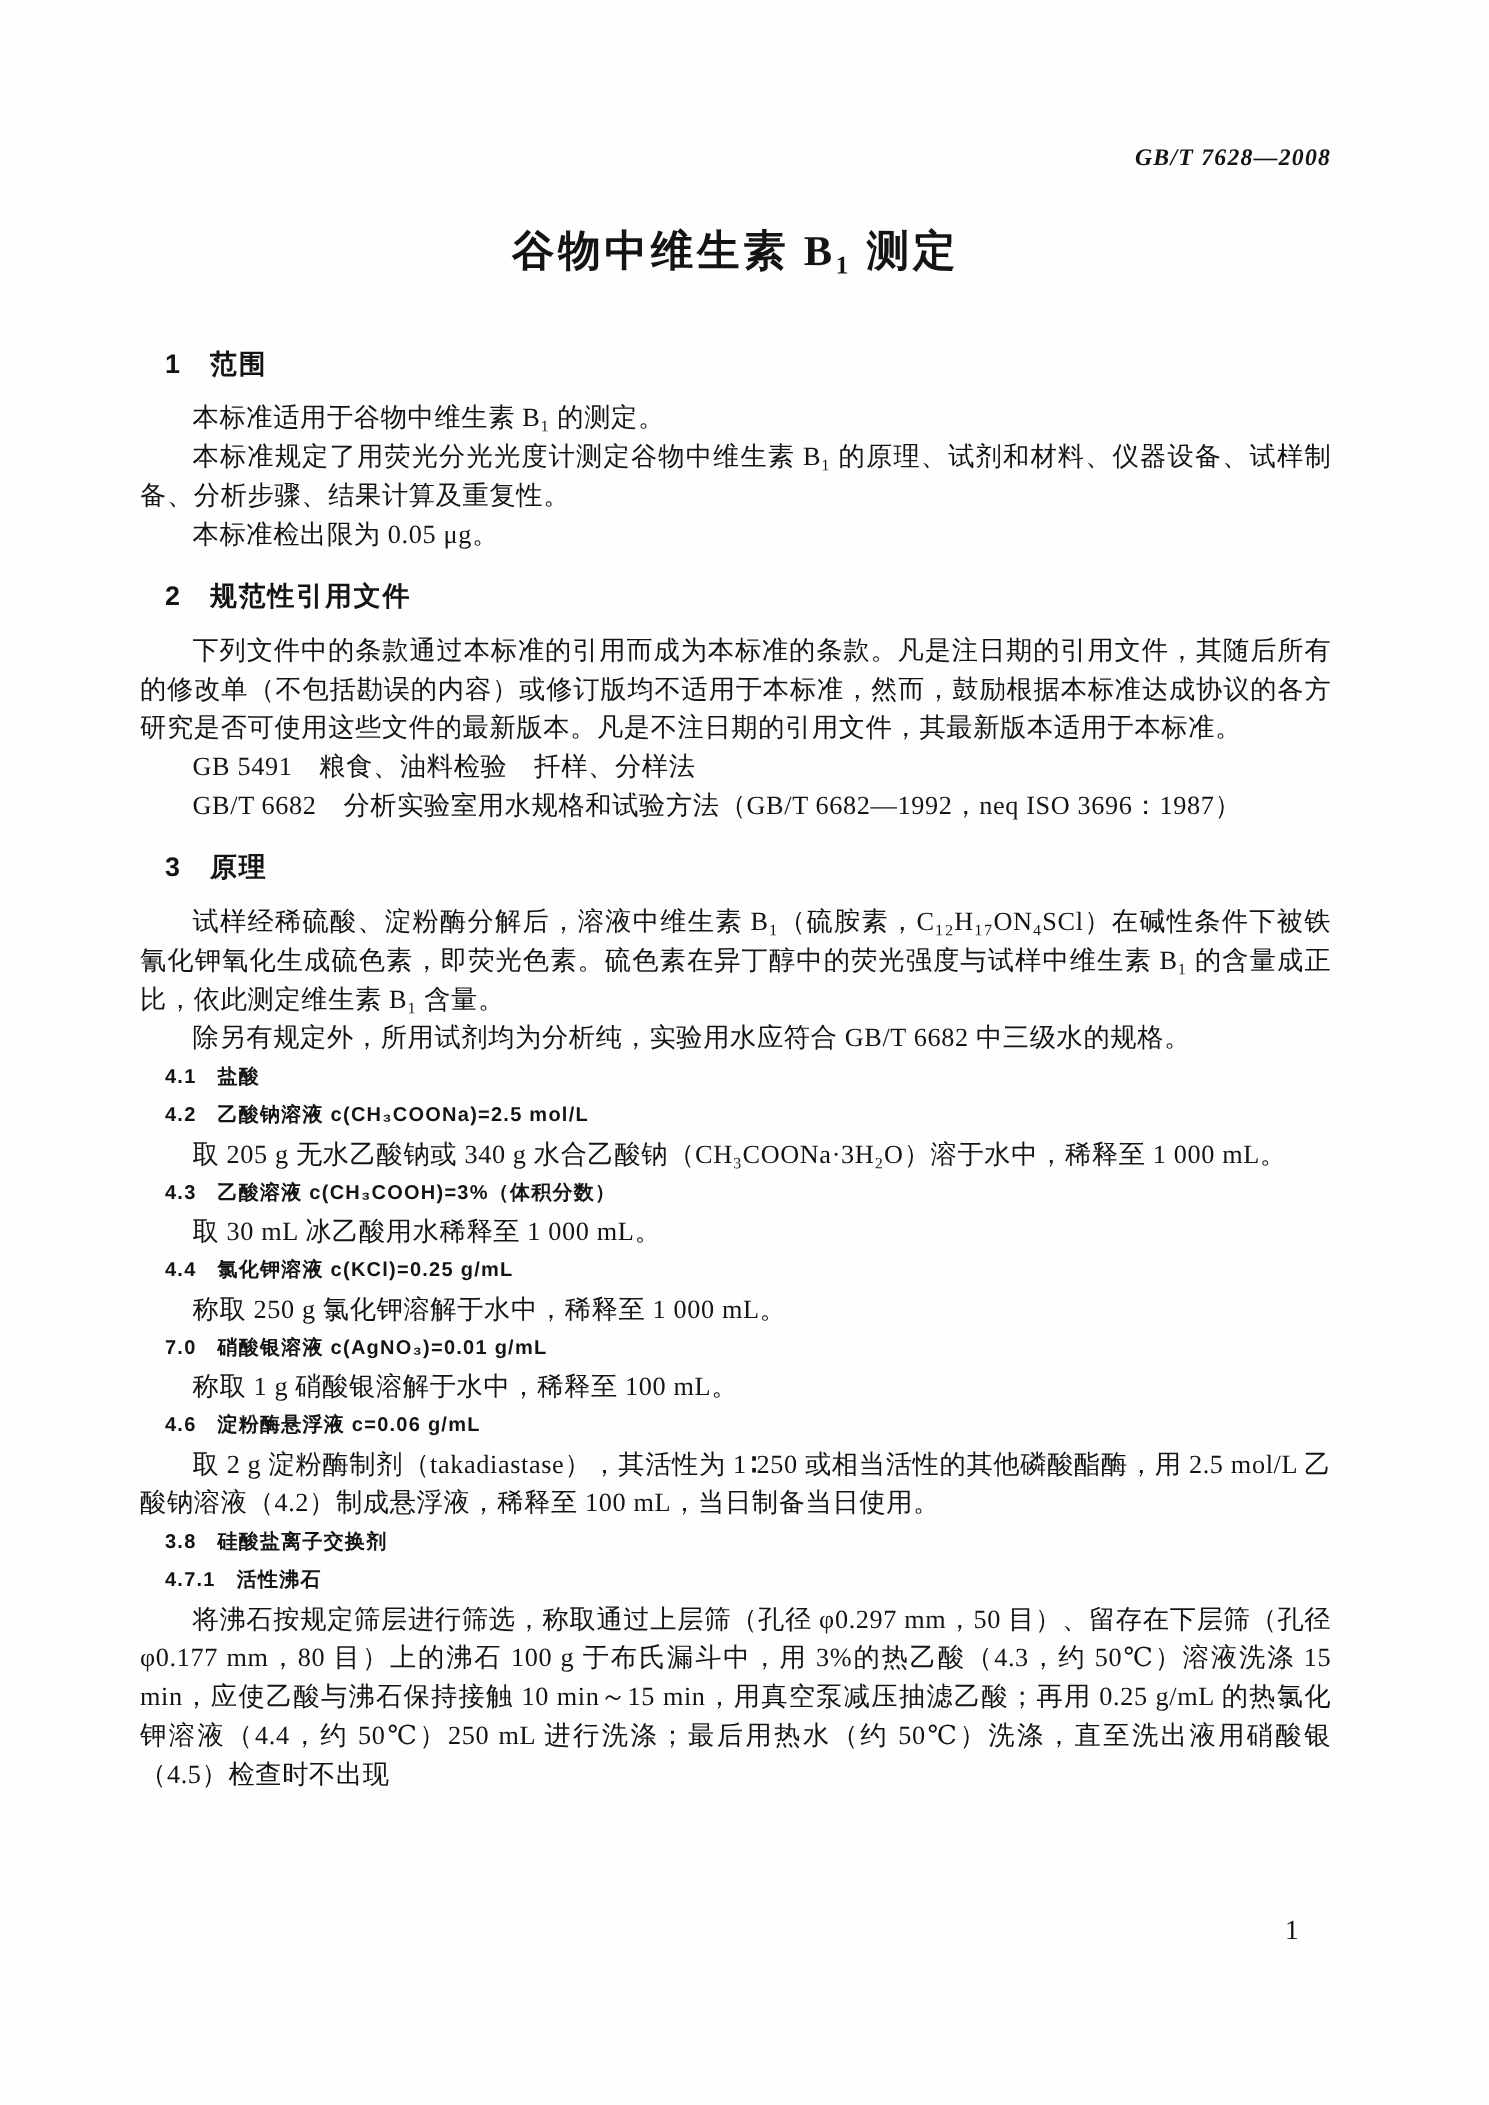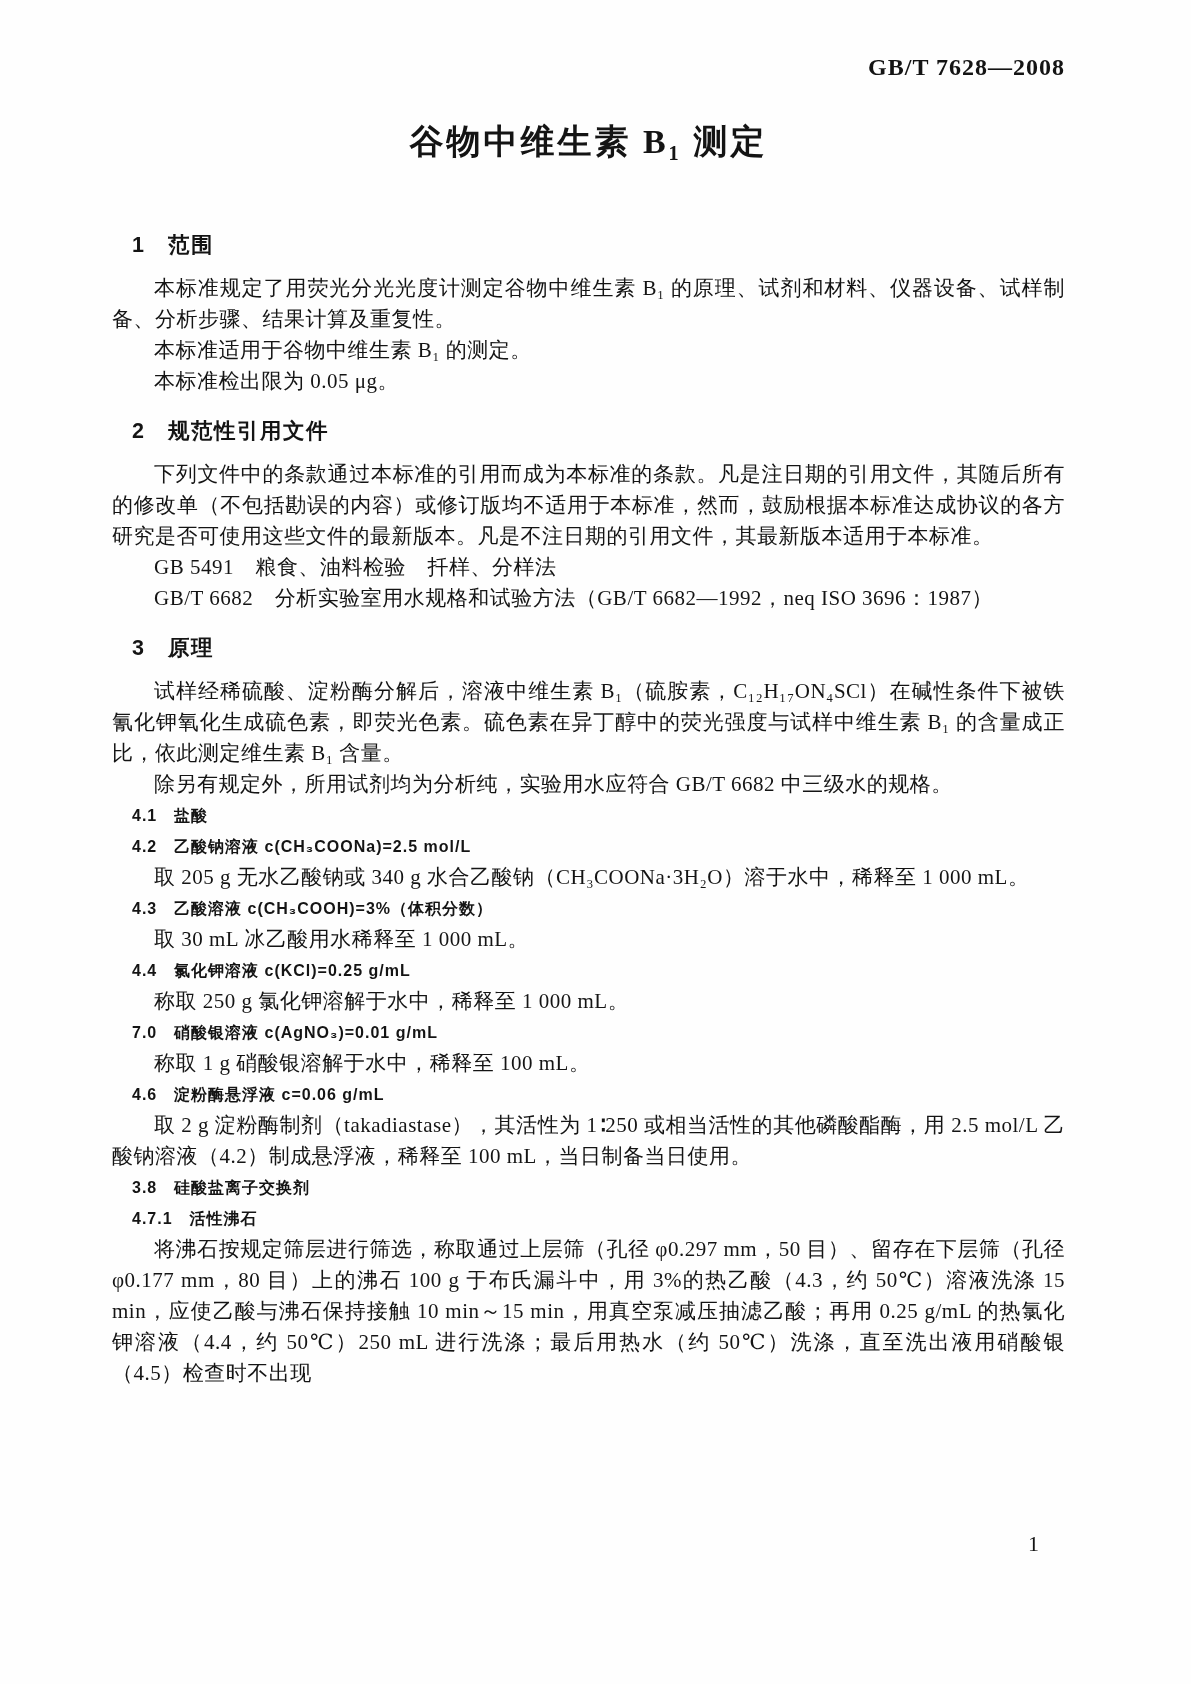--- a/index.html
+++ b/index.html
@@ -13,44 +13,45 @@
     overflow: hidden;
   }
   .content {
     position: absolute;
     left: 112px;
     top: 0;
     width: 953px;
   }
   .std-code {
     text-align: right;
-    padding-top: 52px;
-    font-size: 24px;
+    padding-top: 112px;
+    font-size: 19px;
     font-weight: bold;
     line-height: 30px;
     letter-spacing: 1px;
+    font-style: italic;
   }
   .doc-title {
     text-align: center;
     font-size: 34px;
     font-weight: bold;
     line-height: 48px;
     margin: 36px 0 0 0;
     letter-spacing: 3px;
   }
   h2.sec-head {
     font-family: "Liberation Sans", "DejaVu Sans", sans-serif;
     font-size: 21.5px;
     font-weight: bold;
     line-height: 30px;
     margin: 19px 0 13px 0;
     padding-left: 20px;
     letter-spacing: 1.5px;
   }
-  section.first h2.sec-head { margin-top: 64px; }
+  section.first h2.sec-head { margin-top: 50px; }
   h3.sub-head {
     font-family: "Liberation Sans", "DejaVu Sans", sans-serif;
     font-size: 16px;
     font-weight: bold;
     line-height: 31px;
     margin: 0;
     padding-left: 20px;
     letter-spacing: 1px;
   }
   .num-gap { margin-right: 1.05em; }
@@ -77,22 +78,22 @@
   <div class="content">
 
     <div class="std-code">GB/T 7628—2008</div>
 
     <h1 class="doc-title">谷物中维生素 B₁ 测定</h1>
 
     <section class="first">
       <h2 class="sec-head">
         <span class="num-gap">1</span><span>范围</span>
       </h2>
+      <p class="body ind">本标准适用于谷物中维生素 B₁ 的测定。</p>
       <p class="body ind">本标准规定了用荧光分光光度计测定谷物中维生素 B₁ 的原理、试剂和材料、仪器设备、试样制备、分析步骤、结果计算及重复性。</p>
-      <p class="body ind">本标准适用于谷物中维生素 B₁ 的测定。</p>
       <p class="body ind">本标准检出限为 0.05 μg。</p>
     </section>
 
     <section>
       <h2 class="sec-head">
         <span class="num-gap">2</span><span>规范性引用文件</span>
       </h2>
       <p class="body ind">下列文件中的条款通过本标准的引用而成为本标准的条款。凡是注日期的引用文件，其随后所有的修改单（不包括勘误的内容）或修订版均不适用于本标准，然而，鼓励根据本标准达成协议的各方研究是否可使用这些文件的最新版本。凡是不注日期的引用文件，其最新版本适用于本标准。</p>
       <p class="body ind">GB 5491　粮食、油料检验　扦样、分样法</p>
       <p class="body ind">GB/T 6682　分析实验室用水规格和试验方法（GB/T 6682—1992，neq ISO 3696：1987）</p>

